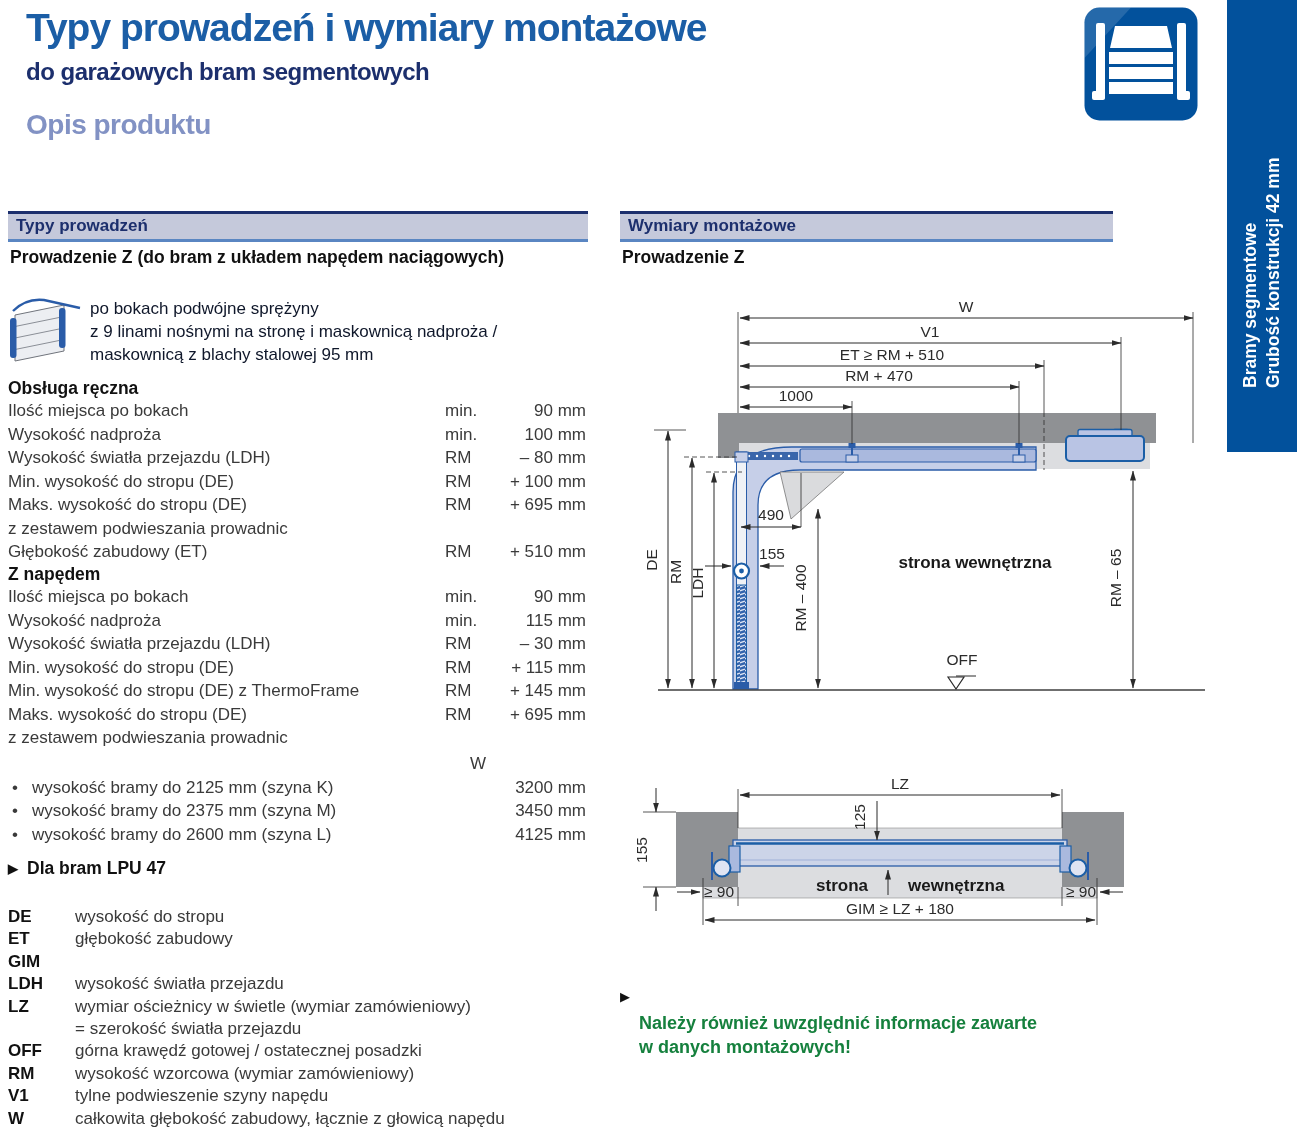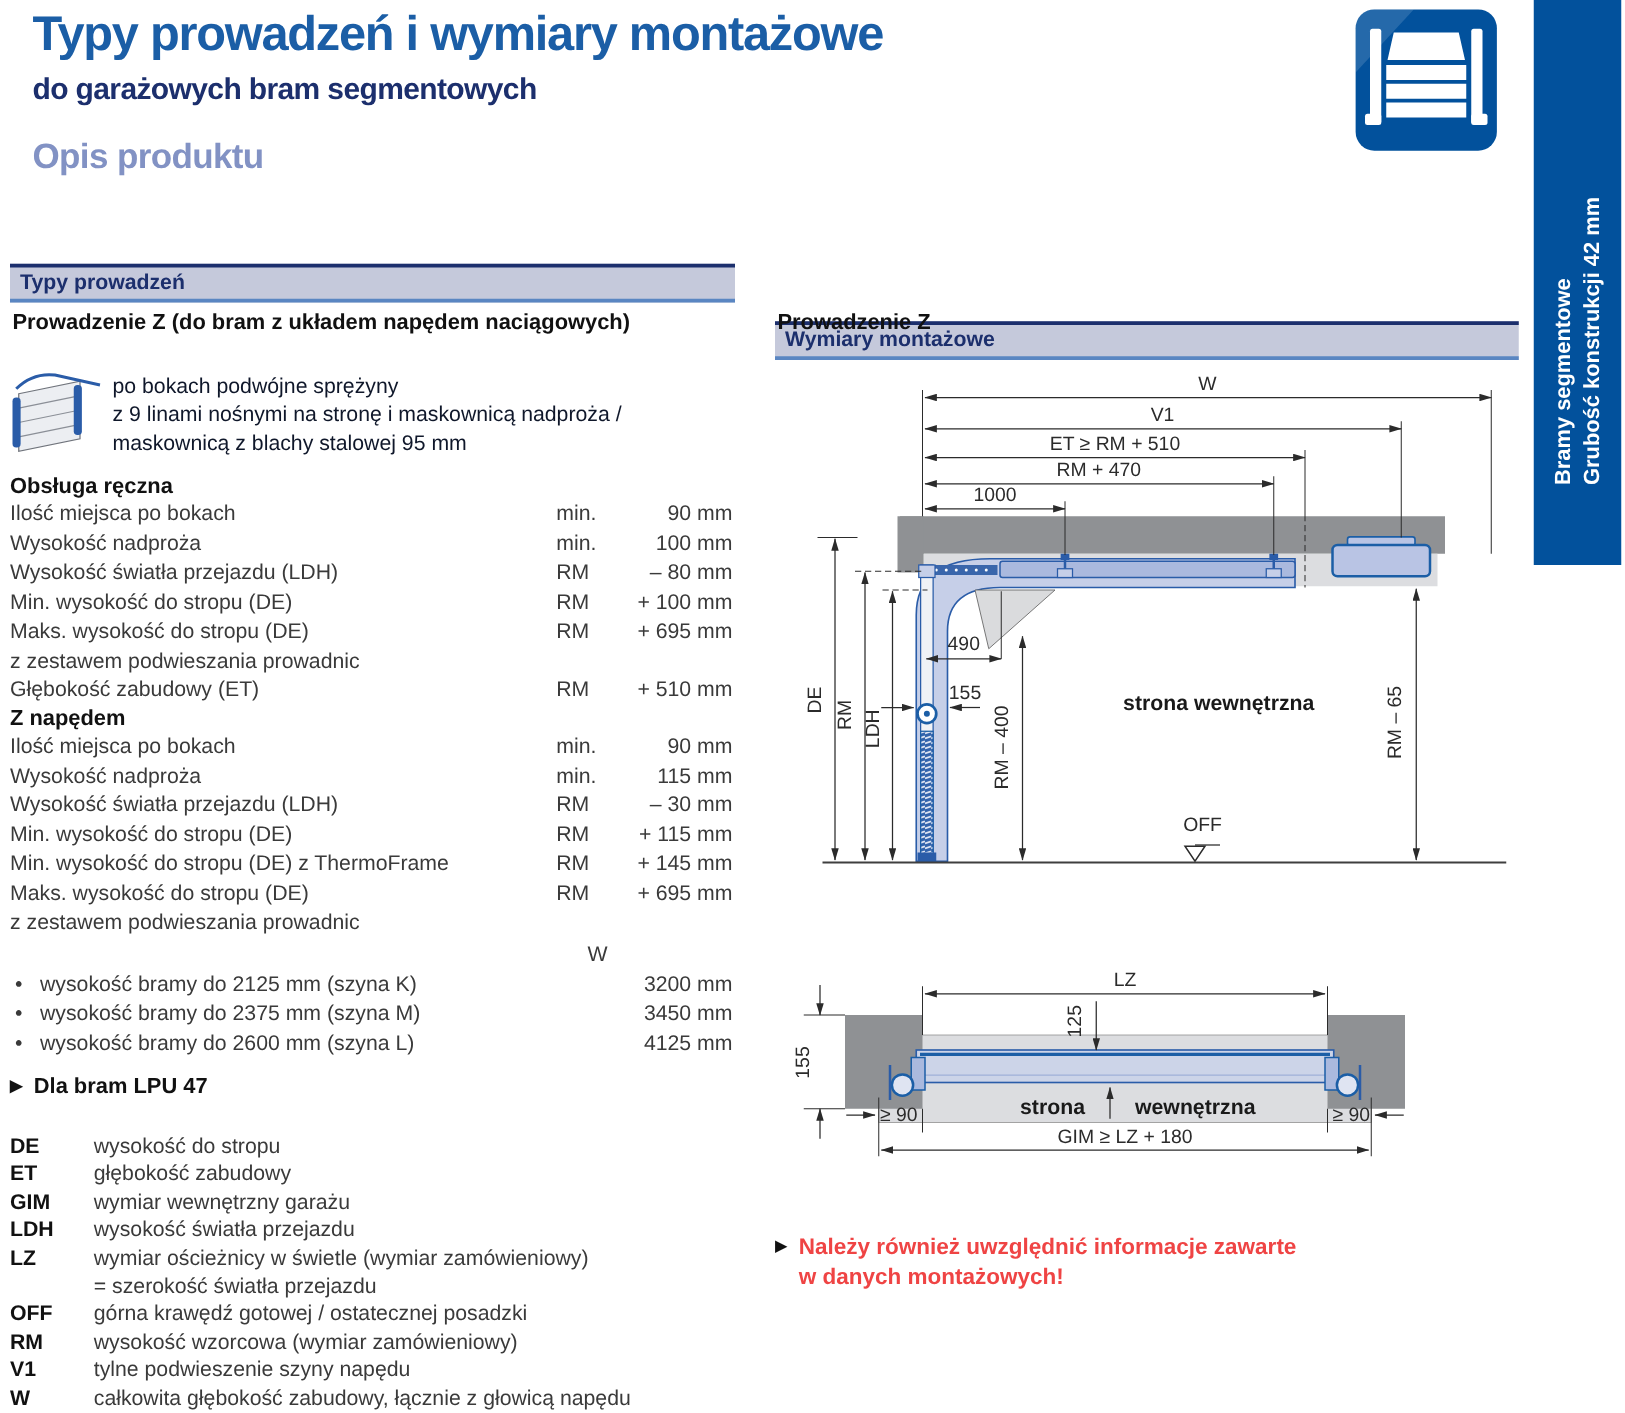--- a/index.html
+++ b/index.html
@@ -18,21 +18,21 @@
   .spec-table .srow{display:grid;grid-template-columns:437px 54px 87px;line-height:23.5px;font-size:17px;color:#3a3a3a;}
   .spec-table .sval{text-align:right;}
   .dep-head{display:grid;grid-template-columns:478px 100px;font-size:17px;line-height:23.5px;color:#3a3a3a;}
   .dep-row{display:grid;grid-template-columns:24px 454px 100px;font-size:17px;line-height:23.5px;color:#3a3a3a;}
   .dep-head .sval,.dep-row .sval{text-align:right;}
   .bullet{padding-left:4px;}
   .leg-row{display:grid;grid-template-columns:67px auto;font-size:17px;line-height:22.4px;color:#3a3a3a;}
   .leg-term{font-weight:bold;color:#111;}
   .applies{font-size:17.5px;font-weight:bold;color:#111;display:flex;align-items:center;}
   .tri{font-size:13px;margin-right:9px;color:#111;}
-  .note{font-size:18px;font-weight:bold;color:#ef4444;line-height:24px;}
+  .note{font-size:18px;font-weight:bold;color:#15803d;line-height:24px;margin-top:26px;}
   .note-wrap{display:flex;}
   .side-strip{position:absolute;left:1227px;top:0;width:70px;height:452px;background:#02519c;}
   .side-strip .rot{position:absolute;left:50%;top:50%;width:452px;height:70px;
       transform:translate(-50%,-50%) rotate(-90deg);color:#fff;font-weight:bold;font-size:17.5px;
       line-height:23px;padding-left:64px;box-sizing:border-box;display:flex;flex-direction:column;justify-content:center;}
   svg .dim{stroke:#2b2b2b;stroke-width:1;fill:none;}
   svg .ext{stroke:#2b2b2b;stroke-width:0.8;fill:none;}
   svg .dash{stroke-dasharray:5 3;}
   svg .blue{stroke:#2a5ca8;fill:none;}
   svg text.dlab{font-size:15.5px;fill:#2b2b2b;}
@@ -193,21 +193,20 @@
   <div class="leg-row">
     <div class="leg-term">DE</div>
     <div>wysokość do stropu</div>
   </div>
   <div class="leg-row">
     <div class="leg-term">ET</div>
     <div>głębokość zabudowy</div>
   </div>
   <div class="leg-row">
     <div class="leg-term">GIM</div>
-    <div>wymiar wewnętrzny garażu</div>
   </div>
   <div class="leg-row">
     <div class="leg-term">LDH</div>
     <div>wysokość światła przejazdu</div>
   </div>
   <div class="leg-row">
     <div class="leg-term">LZ</div>
     <div>
       <div>wymiar ościeżnicy w świetle (wymiar zamówieniowy)</div>
       <div>= szerokość światła przejazdu</div>
@@ -224,21 +223,21 @@
   <div class="leg-row">
     <div class="leg-term">V1</div>
     <div>tylne podwieszenie szyny napędu</div>
   </div>
   <div class="leg-row">
     <div class="leg-term">W</div>
     <div>całkowita głębokość zabudowy, łącznie z głowicą napędu</div>
   </div>
 </div>
 
-<div class="abs panel-bar" style="left:620px;top:211px;width:595px;margin-top:46px;">Wymiary montażowe</div>
+<div class="abs panel-bar" style="left:620px;top:211px;width:493px;">Wymiary montażowe</div>
 
 <div class="abs lead" style="left:622px;top:247px;">Prowadzenie Z</div>
 
 <svg class="abs" style="left:620px;top:290px;" width="590" height="450" viewBox="620 290 590 450">
   <defs>
     <marker id="arr" viewBox="0 0 10 6" refX="9.5" refY="3" markerWidth="10" markerHeight="6" orient="auto-start-reverse">
         <path d="M0,0 L10,3 L0,6 Z" fill="#2b2b2b"></path>
       </marker>
     <pattern id="coil" width="5" height="4" patternUnits="userSpaceOnUse">
       <rect width="5" height="4" fill="#3263ac"></rect>

